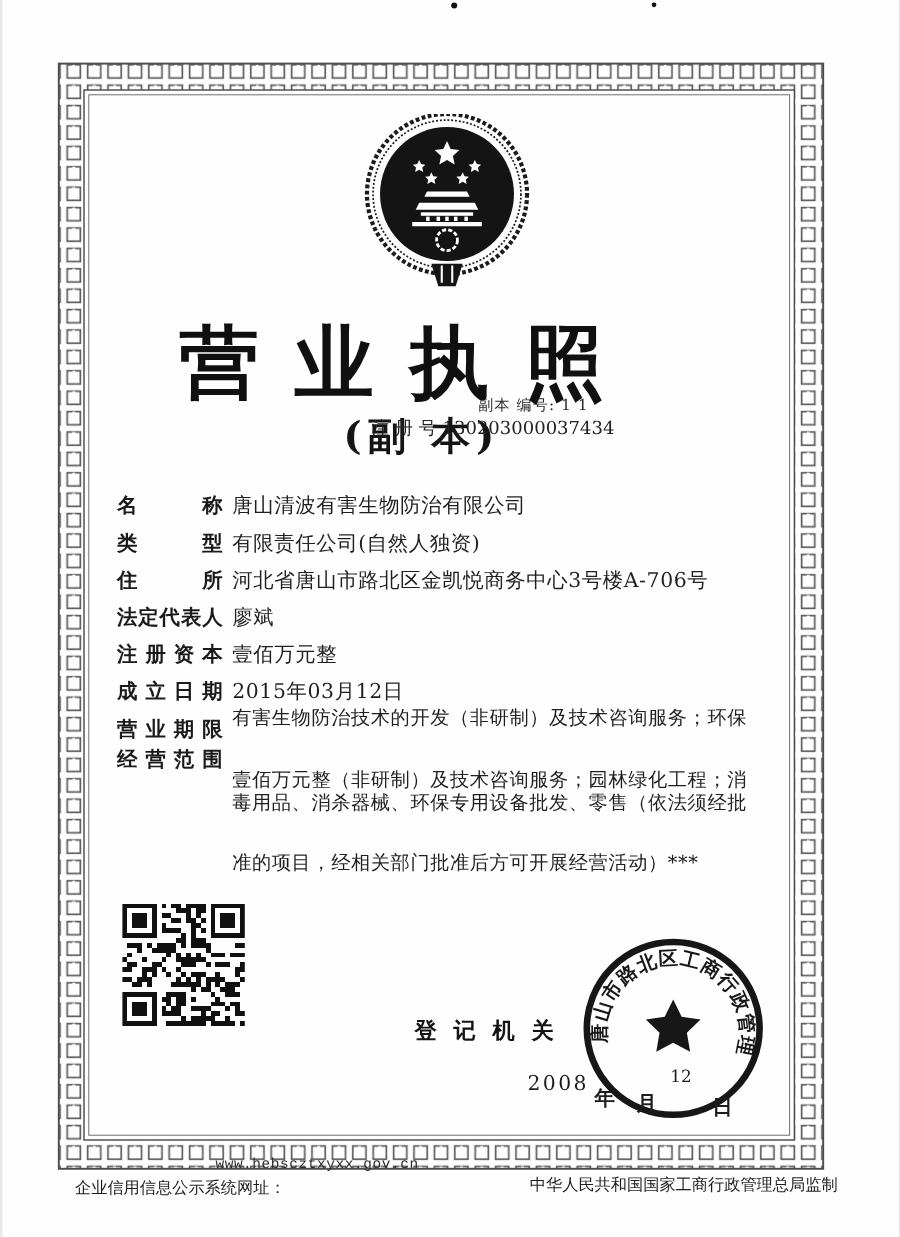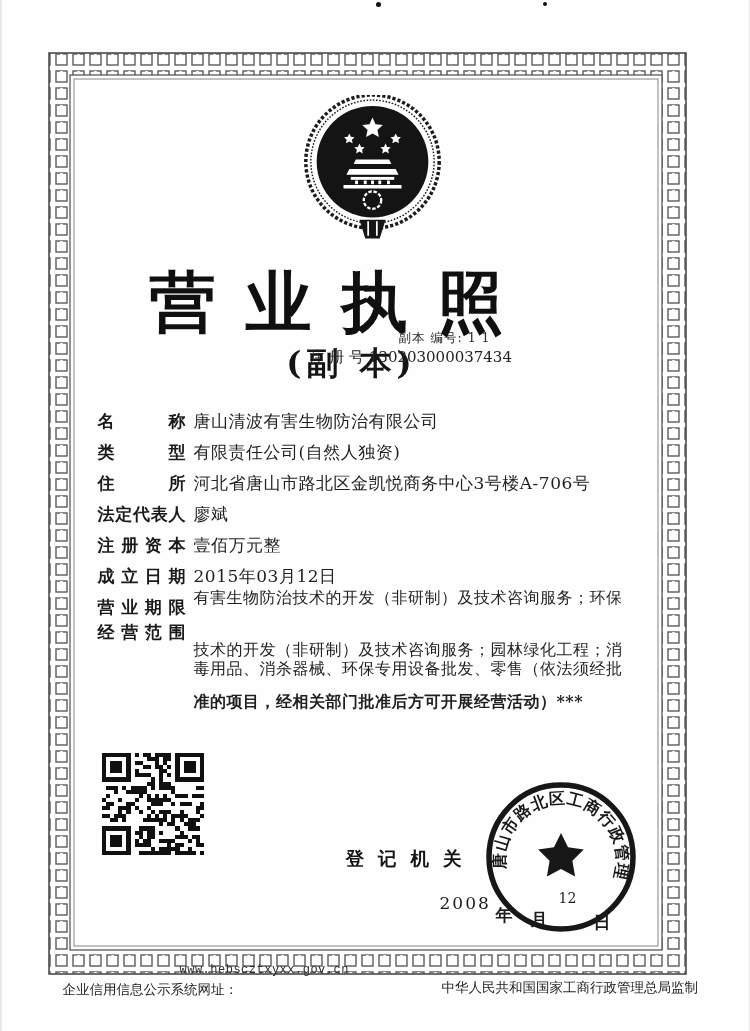--- a/index.html
+++ b/index.html
@@ -151,23 +151,23 @@
     </div>
   <div class="abs field-value" style="top:596px;"></div>
 
   <div class="abs field-label spread" style="top:621px;">
       <span>经</span>
       <span>营</span>
       <span>范</span>
       <span>围</span>
     </div>
   <div class="scope-line" style="top:588px;">有害生物防治技术的开发（非研制）及技术咨询服务；环保</div>
-  <div class="scope-line" style="top:639.5px;">技术的开发（非研制）及技术咨询服务；园林绿化工程；消</div>
+  <div class="scope-line" style="top:639.5px;">壹佰万元整（非研制）及技术咨询服务；园林绿化工程；消</div>
   <div class="scope-line" style="top:659px;">毒用品、消杀器械、环保专用设备批发、零售（依法须经批</div>
-  <div class="scope-line" style="top:692px;font-weight:bold;">准的项目，经相关部门批准后方可开展经营活动）***</div>
+  <div class="scope-line" style="top:709px;">准的项目，经相关部门批准后方可开展经营活动）***</div>
 
   <svg class="qr" viewBox="0 0 25 25" shape-rendering="crispEdges">
     <g fill="#101010">
         <rect x="0" y="0" width="1" height="1"></rect>
         <rect x="1" y="0" width="1" height="1"></rect>
         <rect x="2" y="0" width="1" height="1"></rect>
         <rect x="3" y="0" width="1" height="1"></rect>
         <rect x="4" y="0" width="1" height="1"></rect>
         <rect x="5" y="0" width="1" height="1"></rect>
         <rect x="6" y="0" width="1" height="1"></rect>

